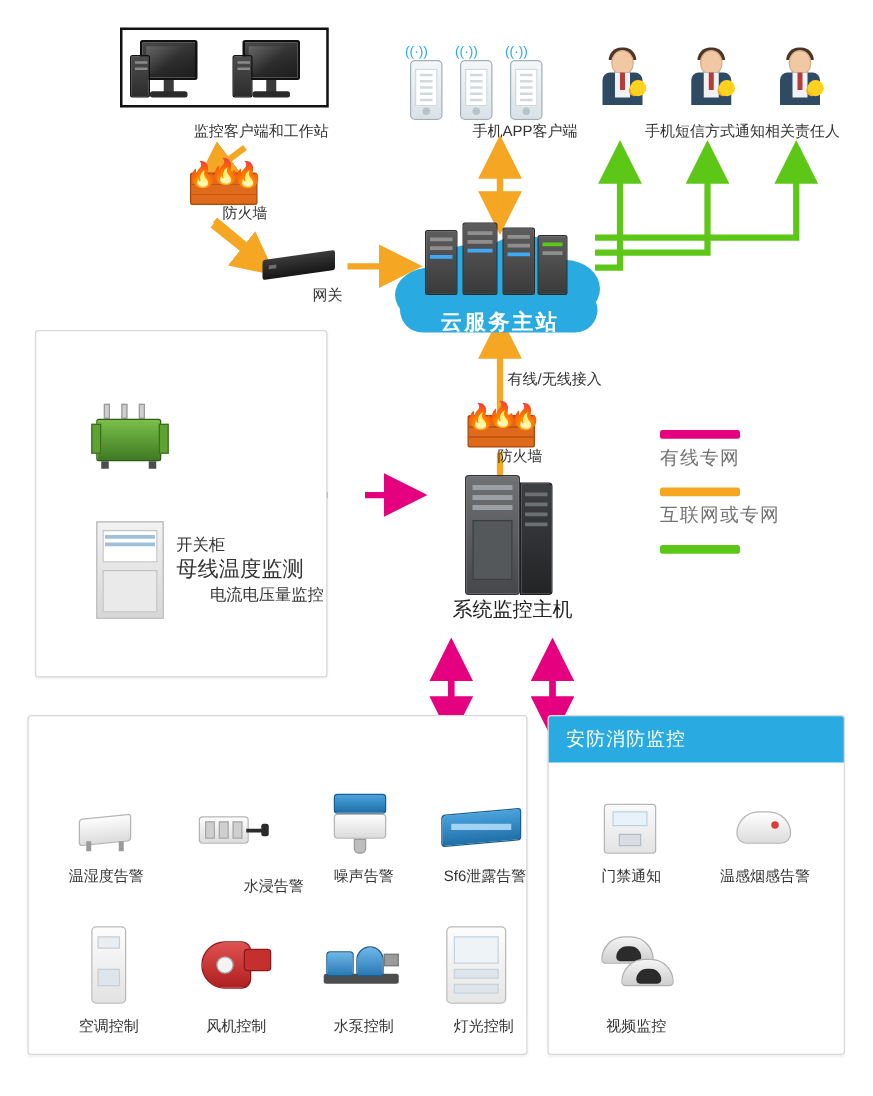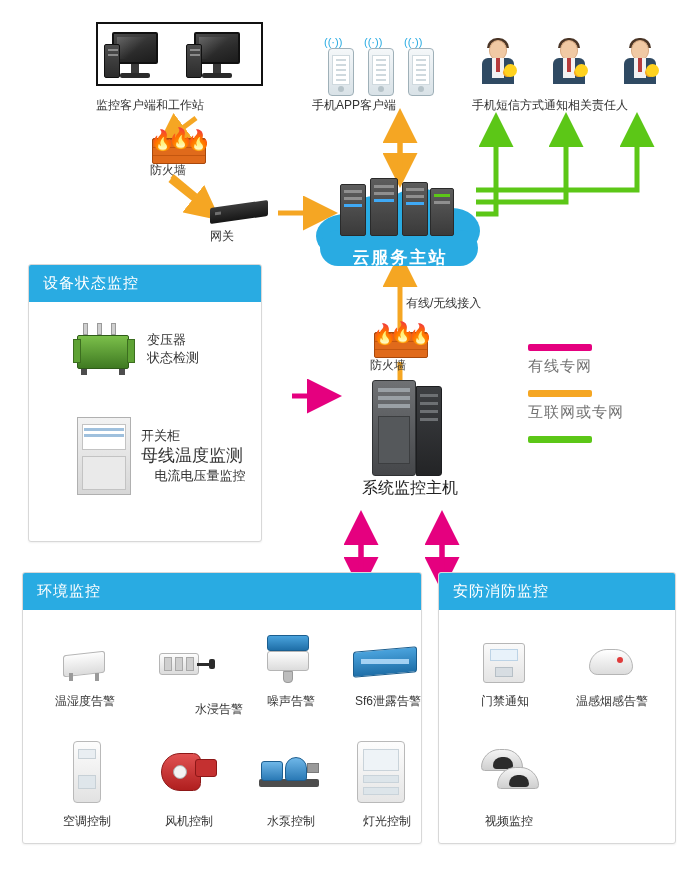--- a/index.html
+++ b/index.html
@@ -6,21 +6,21 @@
   html, body { margin:0; padding:0; }
   body {
     width: 698px; height: 877px;
     background: #ffffff;
     font-family: "Liberation Sans", sans-serif;
     position: relative;
     overflow: hidden;
     color: #222;
   }
   .abs { position: absolute; }
-  .label { font-size: 12px; color: #333; text-align: left; line-height: 1.35; }
+  .label { font-size: 12px; color: #333; text-align: right; line-height: 1.35; }
   .panel {
     position: absolute;
     background: #ffffff;
     border: 1px solid #d8d8d8;
     border-radius: 3px;
     box-shadow: 0 1px 2px rgba(0,0,0,0.06);
   }
   .panel-head {
     background: #29abe2;
     color: #ffffff;
@@ -344,54 +344,48 @@
       <div class="sw" style="background:#f5a623; margin-bottom:6px;"></div>
       <div class="legend-txt">互联网或专网</div>
     </div>
     <div style="margin-top:10px;">
       <div class="sw" style="background:#5cc717; margin-bottom:6px;"></div>
     </div>
   </div>
 </div>
 
 <div class="panel" style="left:28px; top:264px; width:234px; height:278px;">
-  <div class="panel-head">设备状态监控</div>
 
   <div class="abs" style="left:44px; top:58px; width:62px; height:54px;">
     <div class="bush" style="left:10px; top:0px; height:12px;"></div>
     <div class="bush" style="left:24px; top:0px; height:12px;"></div>
     <div class="bush" style="left:38px; top:0px; height:12px;"></div>
     <div class="trafo-body" style="left:4px; top:12px; width:52px; height:34px;"></div>
     <div class="trafo-fin" style="left:0px; top:16px; width:8px; height:24px;"></div>
     <div class="trafo-fin" style="left:54px; top:16px; width:8px; height:24px;"></div>
     <div style="position:absolute;left:8px;top:46px;width:6px;height:6px;background:#4d4d4d;"></div>
     <div style="position:absolute;left:46px;top:46px;width:6px;height:6px;background:#4d4d4d;"></div>
   </div>
-  <div class="abs" style="left:118px; top:66px; width:110px;">
-    <div class="label" style="text-align:left;font-size:13px;">变压器</div>
-    <div class="label" style="text-align:left;font-size:13px;">状态检测</div>
-  </div>
 
   <div class="abs" style="left:48px; top:152px; width:54px; height:78px;">
     <div class="cab" style="left:0; top:0; width:54px; height:78px;">
       <div class="dr" style="top:6px; height:26px;"></div>
       <div class="strip" style="top:10px;"></div>
       <div class="strip" style="top:16px;"></div>
       <div class="dr" style="top:38px; height:34px; background:#eaeaea;"></div>
     </div>
   </div>
   <div class="abs" style="left:112px; top:162px; width:118px;">
     <div class="label" style="text-align:left;font-size:13px;">开关柜</div>
     <div class="label" style="text-align:left;font-size:17px;">母线温度监测</div>
-    <div class="label" style="text-align:center;font-size:13px;font-family:Liberation Serif, serif;">电流电压量监控</div>
+    <div class="label" style="text-align:right;font-size:13px;font-family:Liberation Serif, serif;">电流电压量监控</div>
   </div>
 </div>
 
 <div class="panel" style="left:22px; top:572px; width:400px; height:272px;">
-  <div class="panel-head">环境监控</div>
 
   <div class="abs" style="left:38px; top:74px; width:48px; height:34px;">
     <div class="boxdev" style="left:2px; top:6px; width:42px; height:22px; transform:skewY(-6deg);"></div>
     <div style="position:absolute;left:8px;top:26px;width:4px;height:8px;background:#9a9a9a;"></div>
     <div style="position:absolute;left:34px;top:26px;width:4px;height:8px;background:#9a9a9a;"></div>
   </div>
   <div class="cap" style="left:8px; top:120px; width:108px;">温湿度告警</div>
 
   <div class="abs" style="left:136px; top:72px; width:56px; height:38px;">
     <div class="boxdev" style="left:0; top:8px; width:40px; height:22px;"></div>

